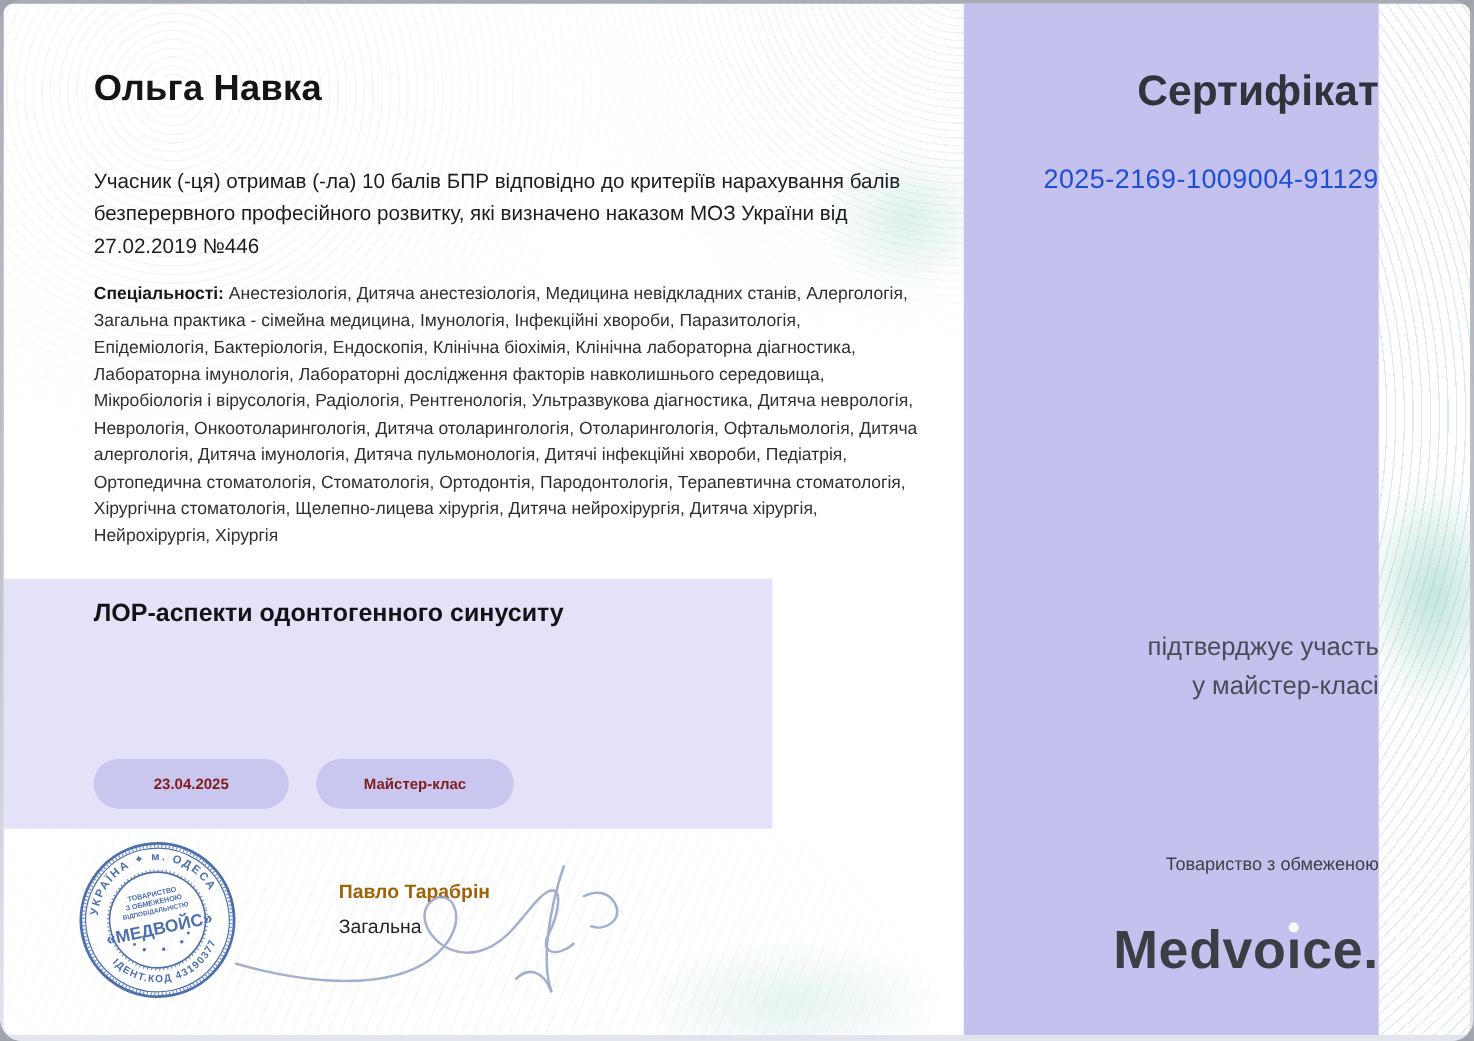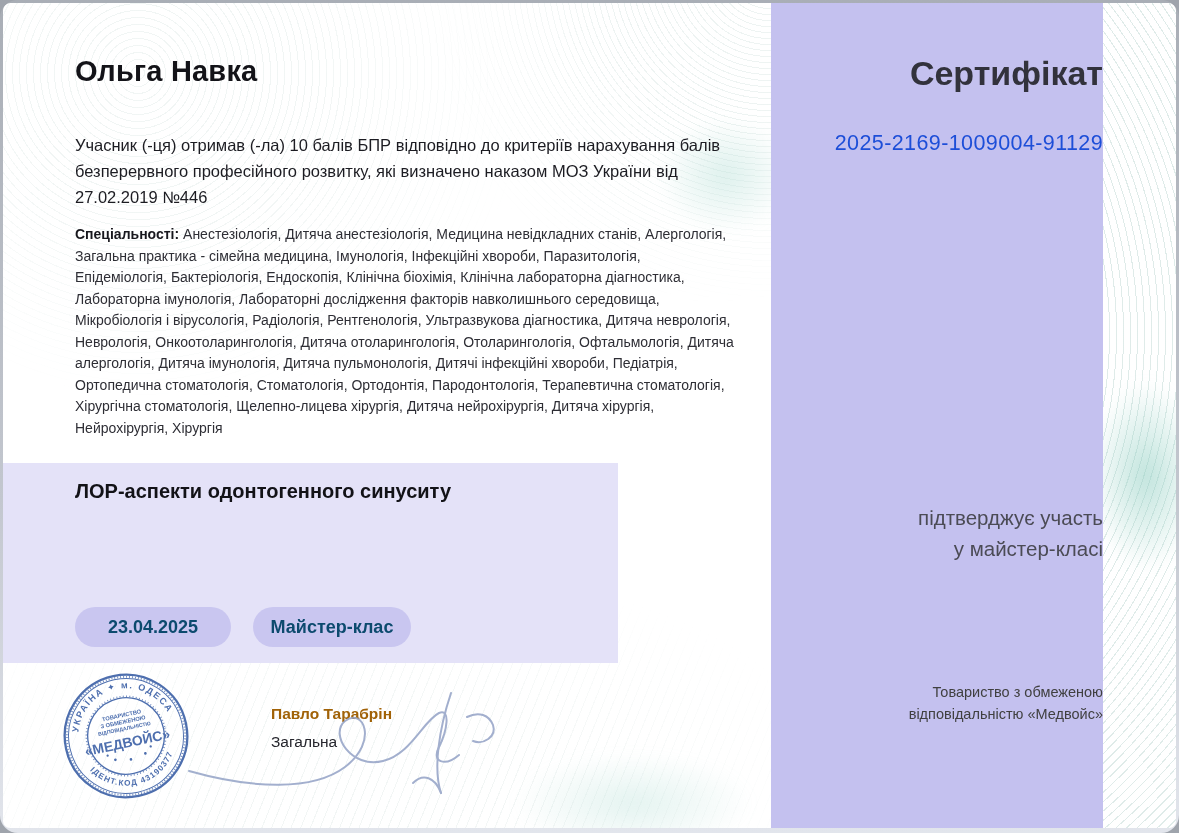--- a/index.html
+++ b/index.html
@@ -31,21 +31,21 @@
   .left-col{position:absolute;left:0;top:0;width:768px;height:100%;z-index:2;}
   .recipient-name{position:absolute;left:72px;top:52px;font-size:29px;font-weight:700;color:#131318;letter-spacing:.2px;}
   .award-text{position:absolute;left:72px;top:129px;width:658px;font-size:16.5px;line-height:26px;color:#1c1c22;}
   .specialties{position:absolute;left:72px;top:221px;width:660px;font-size:14px;line-height:21.5px;color:#2e2e35;}
   .specialties b{color:#17171d;}
 
   .title-band{position:absolute;left:0;top:428px;width:615px;height:200px;background:#e4e2f8;z-index:2;margin-top:32px;}
   .event-title{position:absolute;left:72px;top:17px;font-size:20px;font-weight:700;color:#121217;}
   .badges{position:absolute;left:72px;top:144px;display:flex;}
   .badge{height:40px;border-radius:20px;display:flex;align-items:center;justify-content:center;
-    font-size:18px;font-weight:600;color:#0c4a6e;box-sizing:border-box;}
+    font-size:12px;font-weight:600;color:#7f1d1d;box-sizing:border-box;}
   .badge-filled{background:#c9c6f0;}
   .badge-outline{background:#fdfdff;border:1.5px solid #c9c6ee;}
   .badge-date{width:156px;margin-right:22px;}
   .badge-type{width:158px;margin-right:16px;}
   .badge-duration{width:162px;}
 
   
   .stamp{position:absolute;left:56px;top:666px;width:134px;height:134px;transform:rotate(-12deg);opacity:.92;z-index:2;}
   .signature{position:absolute;left:180px;top:668px;width:345px;height:135px;z-index:3;}
   .signer{position:absolute;left:268px;top:702px;z-index:2;}
@@ -142,18 +142,18 @@
 
     <div class="right-panel">
       <div class="panel-title">Сертифікат</div>
       <div class="panel-number">2025-2169-1009004-91129</div>
       <div class="panel-confirm">
         <div>підтверджує участь</div>
         <div>у майстер-класі</div>
       </div>
       <div class="panel-company">
         <div>Товариство з обмеженою</div>
-        <div>відповідальністю «Медвойс»</div>
       </div>
+      <div class="panel-logo">Medvo<span class="logo-i">ı<span class="logo-dot"></span></span>ce.</div>
     </div>
 
   </div>
 </div>
 
 </body></html>

